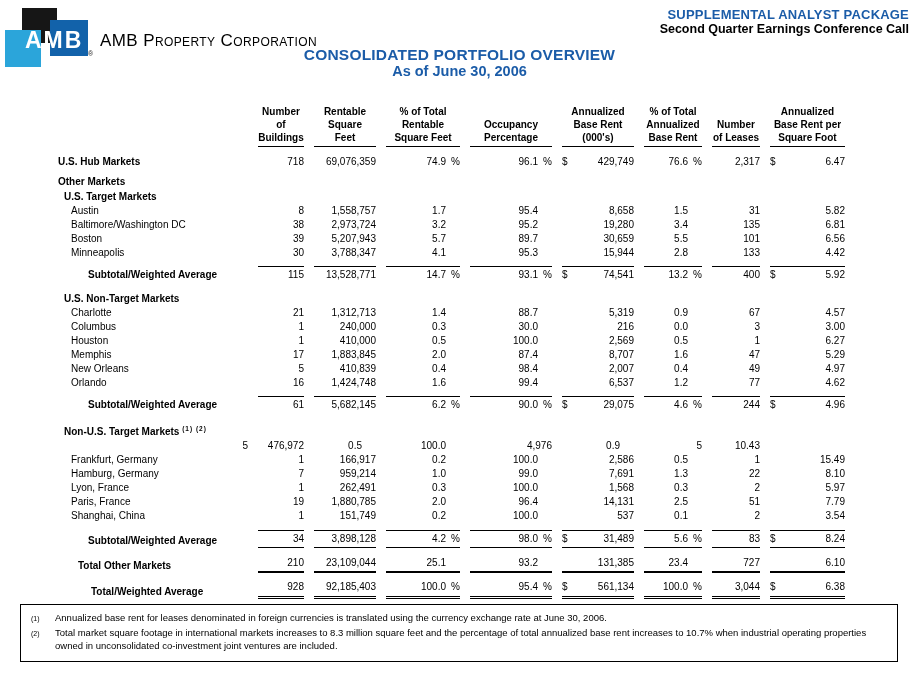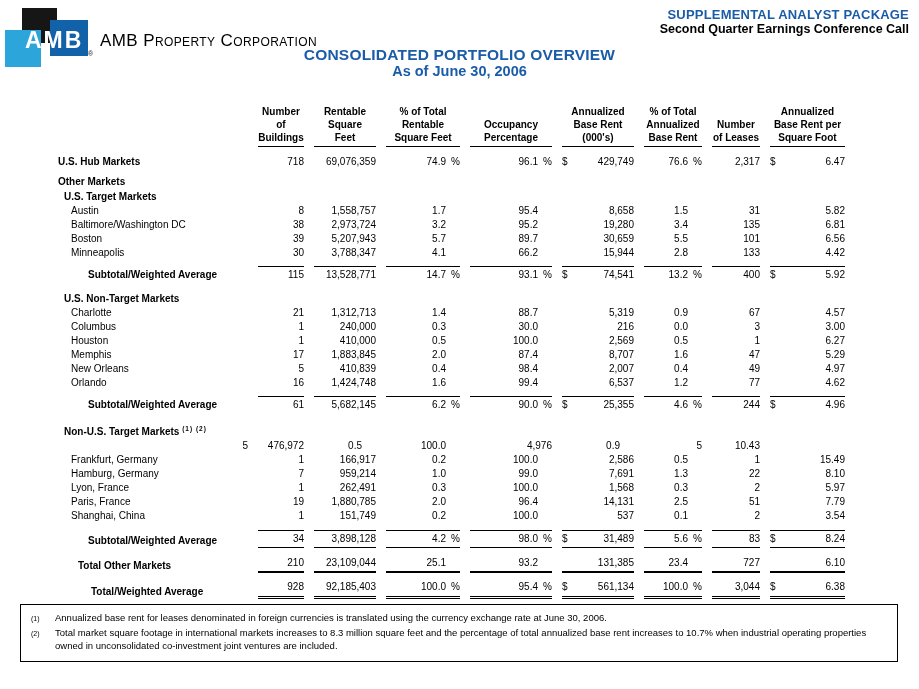--- a/index.html
+++ b/index.html
@@ -397,21 +397,21 @@
             </div>
           </div>
           <div class="tcell">
             <div class="box">
               <span class="v">4.1</span>
               <span class="sym"></span>
             </div>
           </div>
           <div class="tcell">
             <div class="box">
-              <span class="v">66.2</span>
+              <span class="v">95.3</span>
               <span class="sym"></span>
             </div>
           </div>
           <div class="tcell">
             <div class="box">
               <span class="cur"></span>
               <span class="v">15,944</span>
             </div>
           </div>
           <div class="tcell">
@@ -815,21 +815,21 @@
           </div>
           <div class="tcell">
             <div class="box">
               <span class="v">90.0</span>
               <span class="sym">%</span>
             </div>
           </div>
           <div class="tcell">
             <div class="box">
               <span class="cur">$</span>
-              <span class="v">25,355</span>
+              <span class="v">29,075</span>
             </div>
           </div>
           <div class="tcell">
             <div class="box">
               <span class="v">4.6</span>
               <span class="sym">%</span>
             </div>
           </div>
           <div class="tcell">
             <div class="box">

